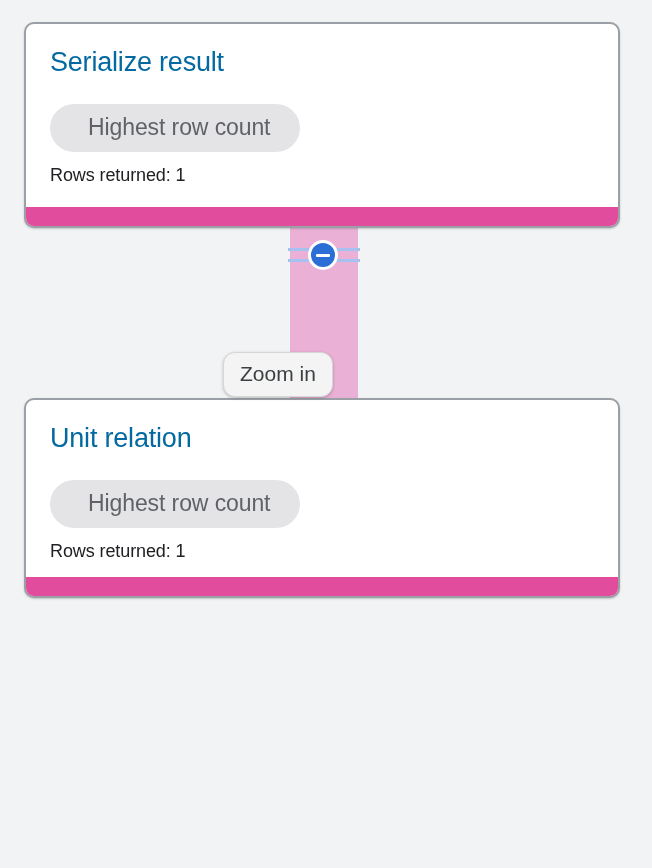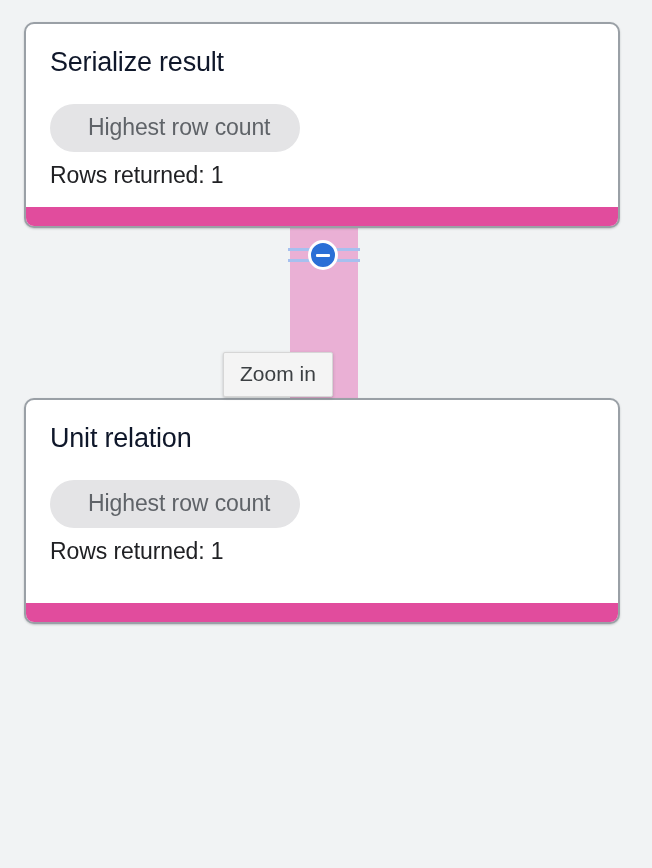--- a/index.html
+++ b/index.html
@@ -38,51 +38,51 @@
     box-sizing: border-box;
     background: #ffffff;
     border: 2px solid #9aa0a6;
     border-radius: 10px;
     box-shadow: 0 1px 2px rgba(60, 64, 67, 0.25);
     overflow: hidden;
     display: flex;
     flex-direction: column;
   }
   .node-card.card-1 { top: 22px;  height: 206px; }
-  .node-card.card-2 { top: 398px; height: 226px; }
+  .node-card.card-2 { top: 398px; height: 200px; }
 
   .node-body {
     flex: 1 1 auto;
     padding: 22px 24px 0 24px;
   }
 
   .node-title {
     font-size: 27px;
     line-height: 32px;
-    color: #0f172a;
+    color: #0369a1;
     letter-spacing: -0.2px;
     white-space: nowrap;
   }
 
   .node-badge {
     display: inline-block;
     margin-top: 26px;
     padding: 9px 30px 11px 38px;
     background: #e4e4e6;
     border-radius: 999px;
     color: #5f6368;
     font-size: 23px;
     line-height: 28px;
     letter-spacing: -0.1px;
     white-space: nowrap;
   }
 
   .node-rows {
     margin-top: 9px;
-    font-size: 23px;
+    font-size: 18px;
     line-height: 28px;
     color: #202124;
     letter-spacing: -0.1px;
     white-space: nowrap;
   }
 
   .node-footer-bar {
     flex: 0 0 auto;
     height: 19px;
     background: #e14c9d;
@@ -136,21 +136,21 @@
   }
 
   
   .tooltip {
     position: absolute;
     left: 223px;
     top: 352px;
     padding: 8px 16px 10px 16px;
     background: #f4f4f4;
     border: 1px solid #d6d6d6;
-    border-radius: 2px;
+    border-radius: 12px;
     box-shadow: 0 1px 3px rgba(60, 64, 67, 0.3);
     color: #3c4043;
     font-size: 21px;
     line-height: 25px;
     white-space: nowrap;
   }
 </style>
 </head>
 <body>
 

